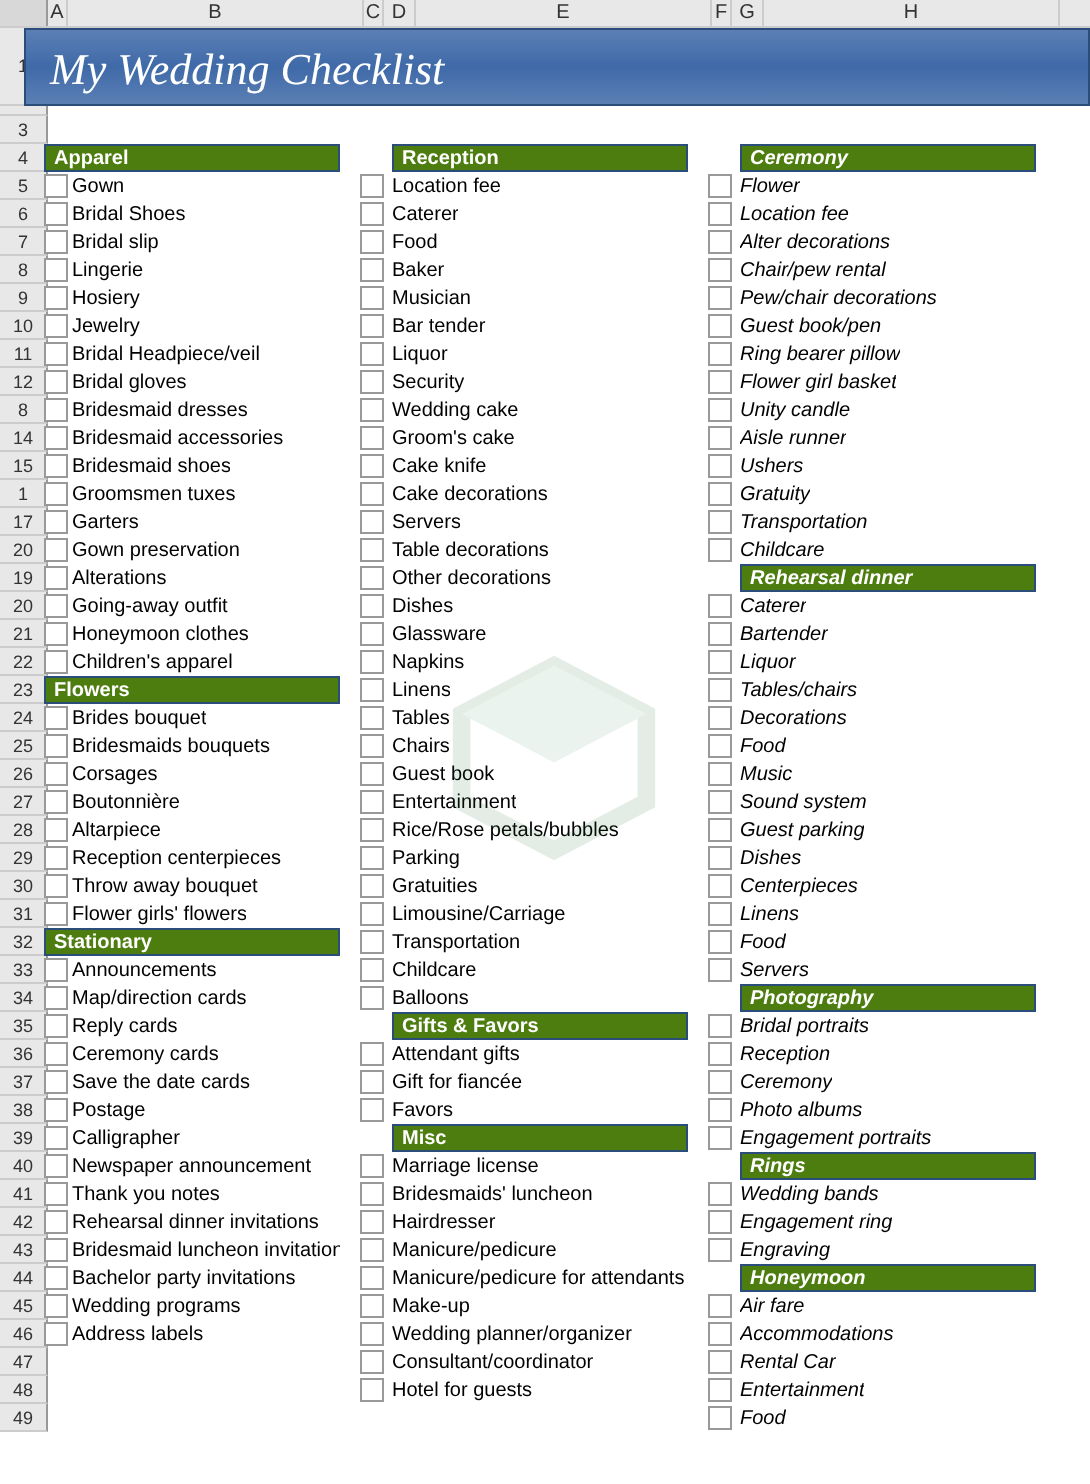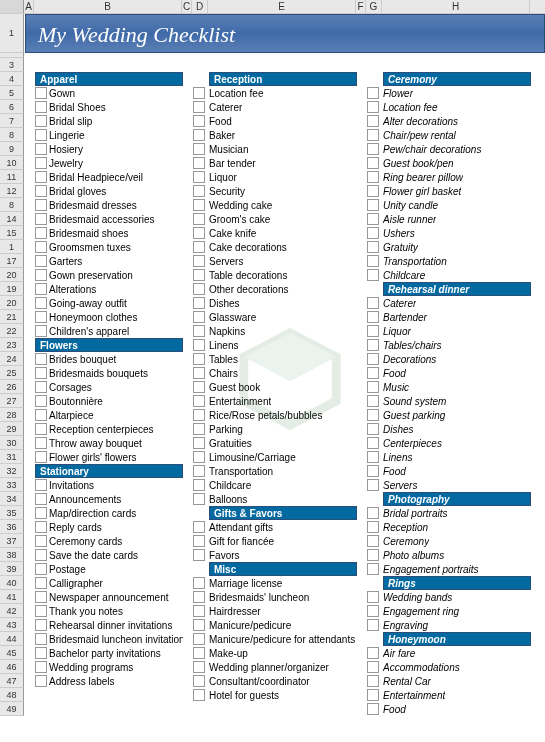--- a/index.html
+++ b/index.html
@@ -17,40 +17,40 @@
   .ch-e { width: 148px; }
   .ch-f { width: 10px; }
   .ch-g { width: 16px; }
   .ch-h { width: 148px; }
 
   .row-gutter { position: absolute; left: 0; top: 14px; width: 24px; }
   .row-num { height: 14px; line-height: 14px; text-align: center; font-size: 9px; color: #333; background: #e8e8e8; border-bottom: 1px solid #ccc; border-right: 1px solid #999; }
   .row-num.big { height: 39px; line-height: 39px; }
   .row-num.small { height: 5px; line-height: 5px; font-size: 0; }
 
-  .content { margin-left: 25px; position: relative; }
+  .content { margin-left: 12px; position: relative; }
   
   .title-bar { height: 39px; background: linear-gradient(to bottom, #5b7fb5, #3f6aa8, #5b7fb5); color: #fff; font-family: "Monotype Corsiva", "Brush Script MT", cursive; font-style: italic; font-size: 22px; padding-left: 12px; line-height: 39px; border: 1px solid #2a4d7a; }
   
   .spacer { height: 5px; }
   .gap-row { height: 14px; }
 
   .columns { display: flex; }
   .col { position: relative; }
   .col-a { width: 10px; }
   .col-b { width: 148px; }
   .col-c { width: 10px; }
   .col-d { width: 16px; }
   .col-e { width: 148px; }
   .col-f { width: 10px; }
   .col-g { width: 16px; }
   .col-h { width: 148px; font-style: italic; }
 
   .item-row { height: 14px; display: flex; align-items: center; }
-  .section-header { background: #0369a1; color: #fff; font-weight: bold; font-size: 10px; padding-left: 4px; height: 14px; line-height: 14px; border: 1px solid #2a4d7a; }
+  .section-header { background: #4d7c0f; color: #fff; font-weight: bold; font-size: 10px; padding-left: 4px; height: 14px; line-height: 14px; border: 1px solid #2a4d7a; }
   .check { width: 12px; height: 12px; border: 1px solid #999; margin: 1px 2px 1px 0; flex: none; background: #fff; }
   .item-text { font-size: 10px; color: #000; white-space: nowrap; overflow: hidden; }
 
   .watermark { position: absolute; left: 210px; top: 310px; width: 110px; height: 110px; opacity: 0.12; pointer-events: none; z-index: 5; }
   .watermark svg { width: 100%; height: 100%; }
 </style>
 </head>
 <body>
 
 <div class="sheet">
@@ -229,24 +229,20 @@
             <div class="check"></div>
             <span class="item-text">Throw away bouquet</span>
           </div>
           <div class="item-row">
             <div class="check"></div>
             <span class="item-text">Flower girls' flowers</span>
           </div>
           <div class="section-header">Stationary</div>
           <div class="item-row">
             <div class="check"></div>
-            <span class="item-text">Invitations</span>
-          </div>
-          <div class="item-row">
-            <div class="check"></div>
             <span class="item-text">Announcements</span>
           </div>
           <div class="item-row">
             <div class="check"></div>
             <span class="item-text">Map/direction cards</span>
           </div>
           <div class="item-row">
             <div class="check"></div>
             <span class="item-text">Reply cards</span>
           </div>

